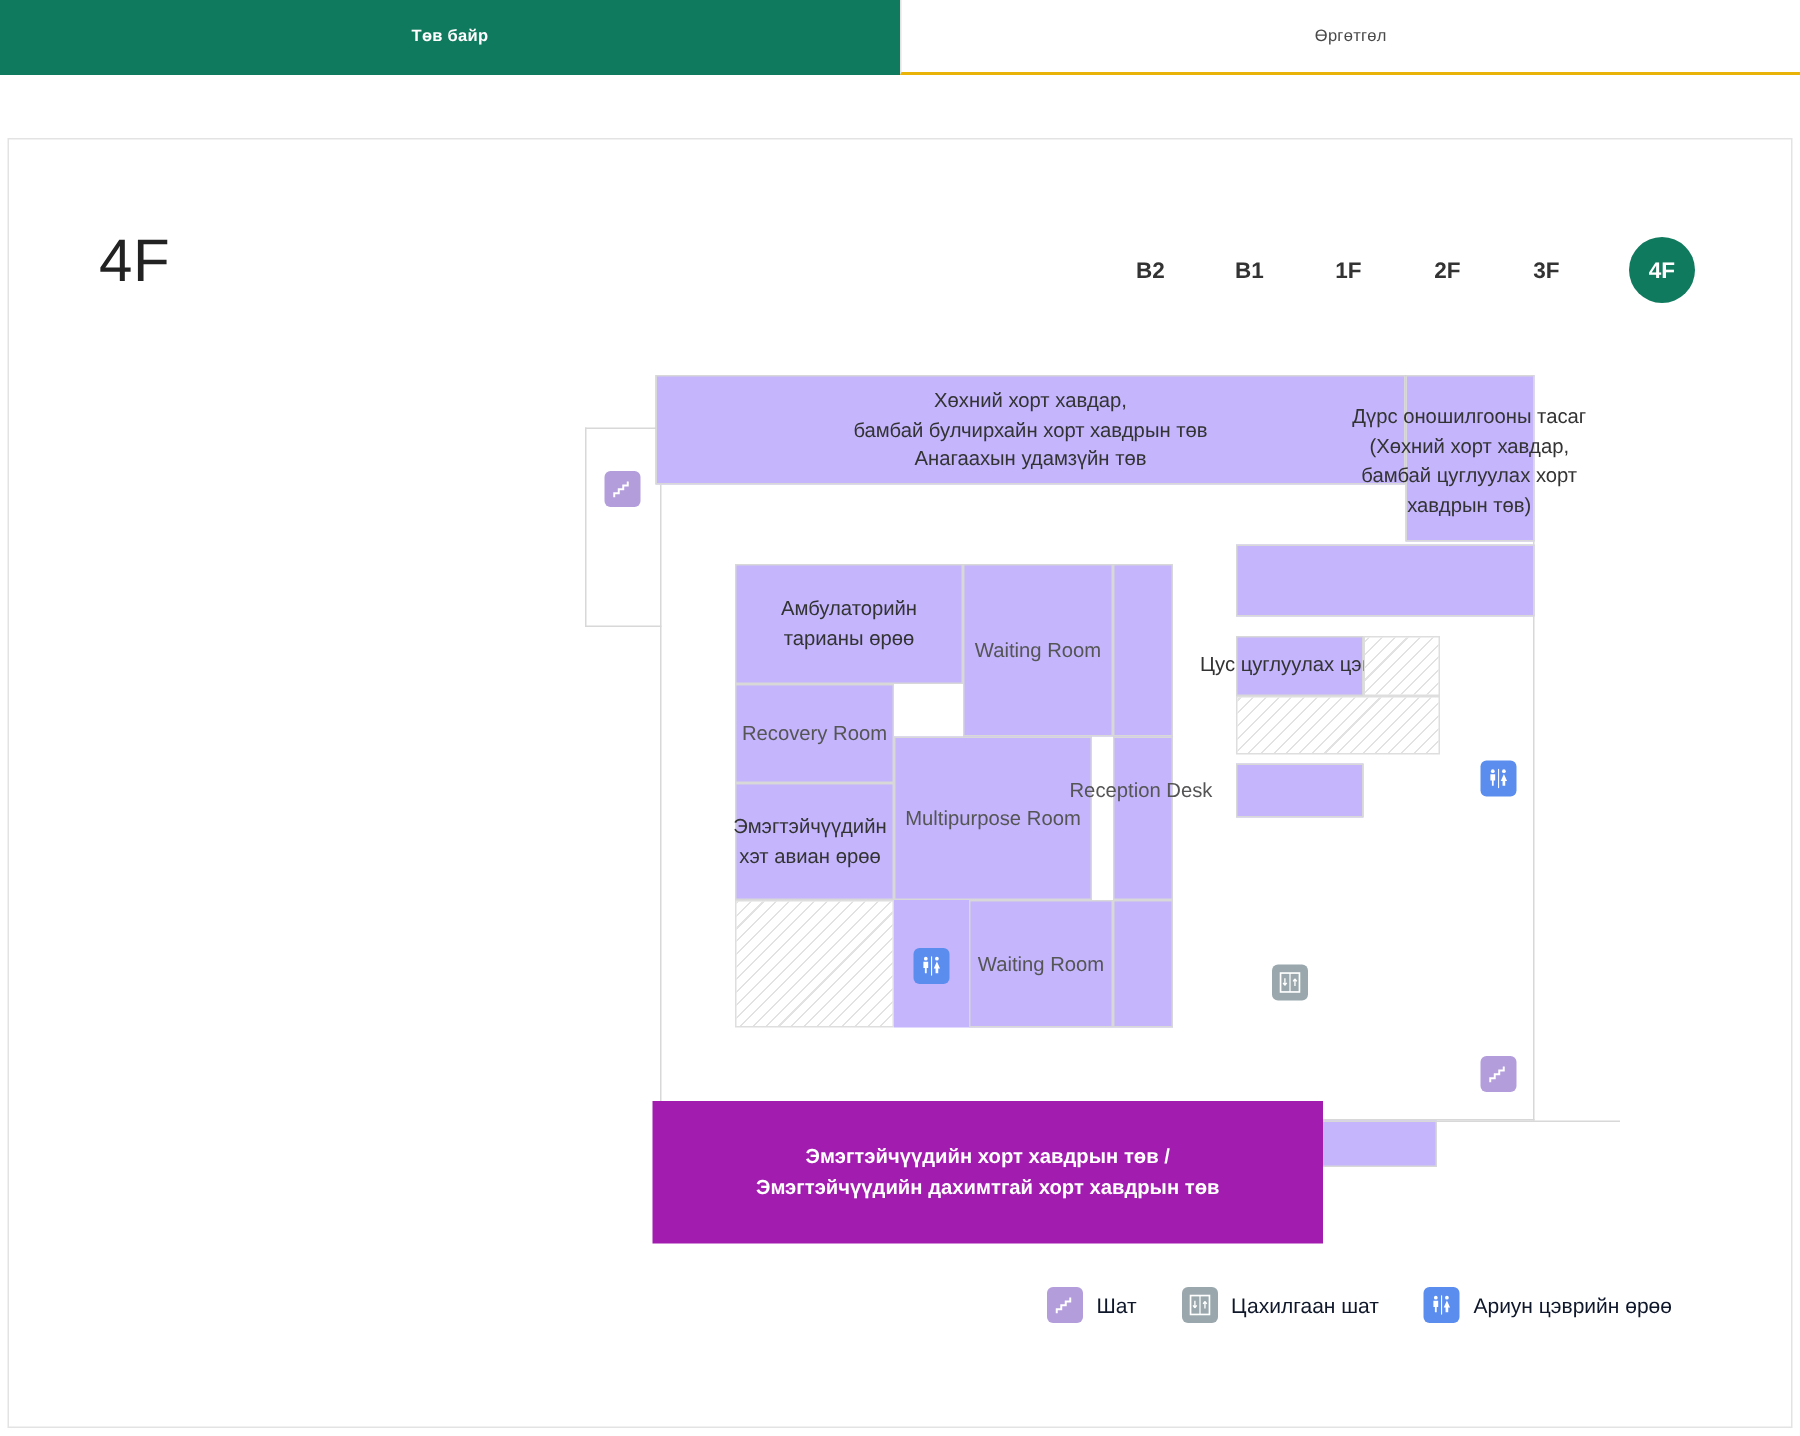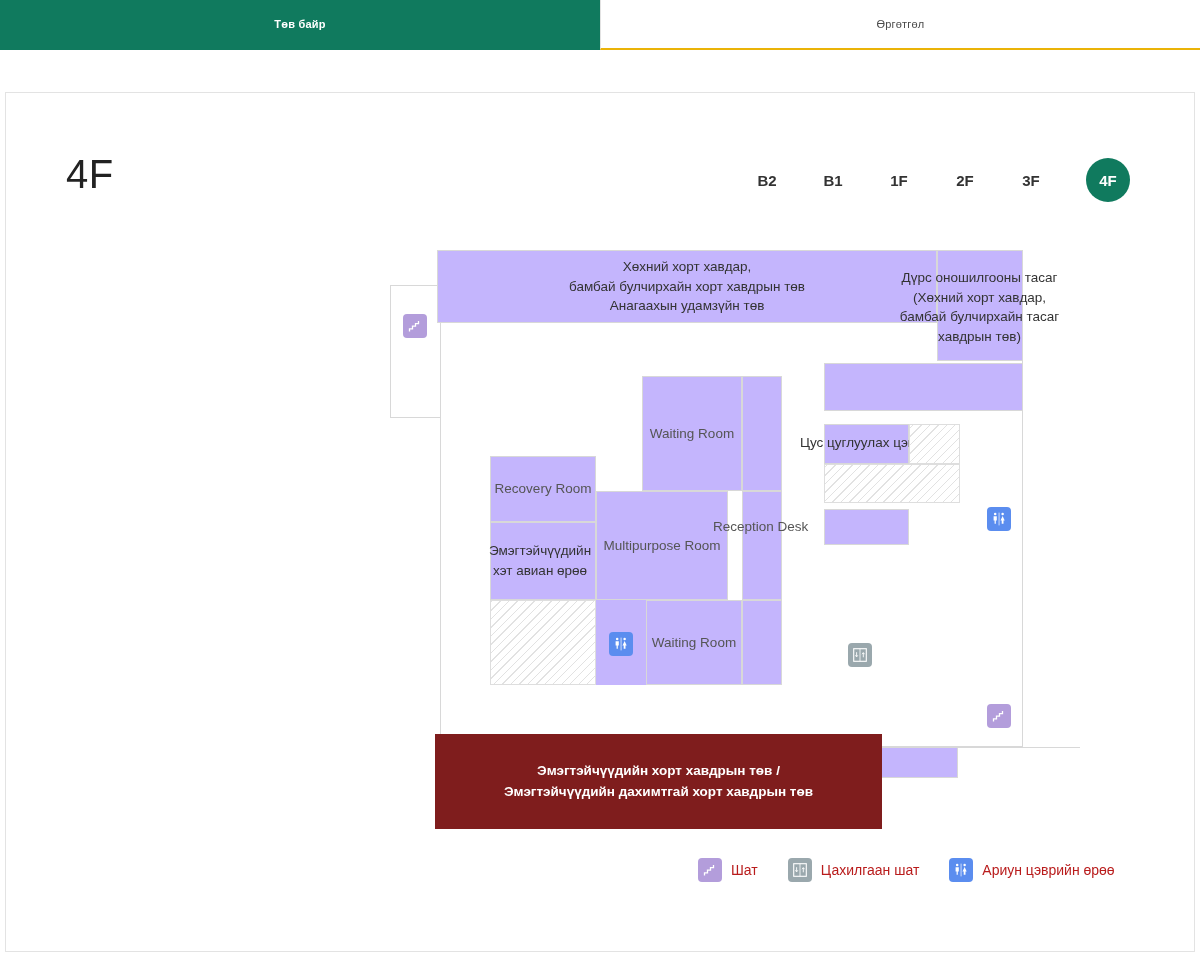--- a/index.html
+++ b/index.html
@@ -79,21 +79,21 @@
     font-size:13.5px; color:#555; text-align:center; line-height:1.45;
     pointer-events:auto; white-space:nowrap;
   }
   .label-float.mn { color:#333; }
   .label-float.wrap { white-space:normal; }
 
   .outline { position:absolute; border:1px solid #d8d8d8; background:transparent; }
 
   .highlight-room {
     position:absolute;
-    background:#7f1d1d;
+    background:#a21caf;
     color:#fff; font-weight:700; font-size:13.5px; line-height:1.5;
     display:flex; align-items:center; justify-content:center; text-align:center;
     pointer-events:auto;
   }
 
   
   .fic {
     position:absolute; width:24px; height:24px; border-radius:4px;
     display:flex; align-items:center; justify-content:center;
     pointer-events:auto;
@@ -109,21 +109,21 @@
     display:flex; align-items:center; gap: 0px;
   }
   .leg-item { display:flex; align-items:center; margin-right: 30px; }
   .leg-ico {
     width:24px; height:24px; border-radius:4px;
     display:flex; align-items:center; justify-content:center; margin-right:9px;
   }
   .leg-ico.stairs { background:#b39ddb; }
   .leg-ico.elev   { background:#9aa8ad; }
   .leg-ico.rest   { background:#5b8def; }
-  .leg-txt { font-size:14px; color:#b91c1c; white-space:nowrap; }
+  .leg-txt { font-size:14px; color:#0f172a; white-space:nowrap; }
 </style>
 </head>
 <body>
 
 <div class="page">
 
   <div class="tabs">
     <div class="tab active">Төв байр</div>
     <div class="tab inactive">Өргөтгөл</div>
   </div>
@@ -153,21 +153,21 @@
     <div class="room mn" style="left:437px; top:250px; width:500px; height:73px;">
       <span style="white-space:pre-line;">Хөхний хорт хавдар,
 бамбай булчирхайн хорт хавдрын төв
 Анагаахын удамзүйн төв</span>
     </div>
 
     <div class="room" style="left:937px; top:250px; width:86px; height:111px; border:1px solid #d8d8d8;">
     </div>
     <div class="label-float mn wrap" style="left:883px; top:268px; width:193px; white-space:pre-line;">Дүрс оношилгооны тасаг
 (Хөхний хорт хавдар,
-бамбай булчирхайн тасаг
+бамбай цуглуулах хорт
 хавдрын төв)</div>
 
     <div class="room nolabel" style="left:824px; top:363px; width:199px; height:48px;"></div>
 
     <div class="outline" style="left:1022px; top:323px; width:1px; height:424px; border:none; border-left:1px solid #d8d8d8;"></div>
 
     <div class="outline" style="left:440px; top:323px; width:1px; height:424px; border:none; border-left:1px solid #d8d8d8;"></div>
 
     <div class="room nolabel" style="left:824px; top:424px; width:85px; height:40px;"></div>
     <div class="label-float mn" style="left:800px; top:433px;">Цус цуглуулах цэг</div>
@@ -180,20 +180,24 @@
     <div class="fic rest" style="left:987px; top:507px;">
       <svg width="16" height="16" viewBox="0 0 16 16">
         <circle cx="4.2" cy="3.1" r="1.25" fill="#fff"></circle>
         <path d="M2.6 5.2 h3.2 v4.2 h-1 v3.4 h-1.2 v-3.4 h-1 z" fill="#fff"></path>
         <rect x="7.7" y="1.6" width="0.7" height="12.8" fill="#fff"></rect>
         <circle cx="11.6" cy="3.1" r="1.25" fill="#fff"></circle>
         <path d="M11.6 5.0 l2.1 4.6 h-1.2 v3.2 h-1.8 v-3.2 h-1.2 z" fill="#fff"></path>
       </svg>
     </div>
 
+    <div class="room mn" style="left:490px; top:376px; width:152px; height:80px;">
+      <span style="white-space:pre-line;">Амбулаторийн
+тарианы өрөө</span>
+    </div>
 
     <div class="room" style="left:490px; top:456px; width:106px; height:66px;">
       <span>Recovery Room</span>
     </div>
 
     <div class="room mn" style="left:490px; top:522px; width:106px; height:78px;">
       <span style="white-space:pre-line; position:relative; left:-3px;text-align:center;">Эмэгтэйчүүдийн
 хэт авиан өрөө</span>
     </div>
 

